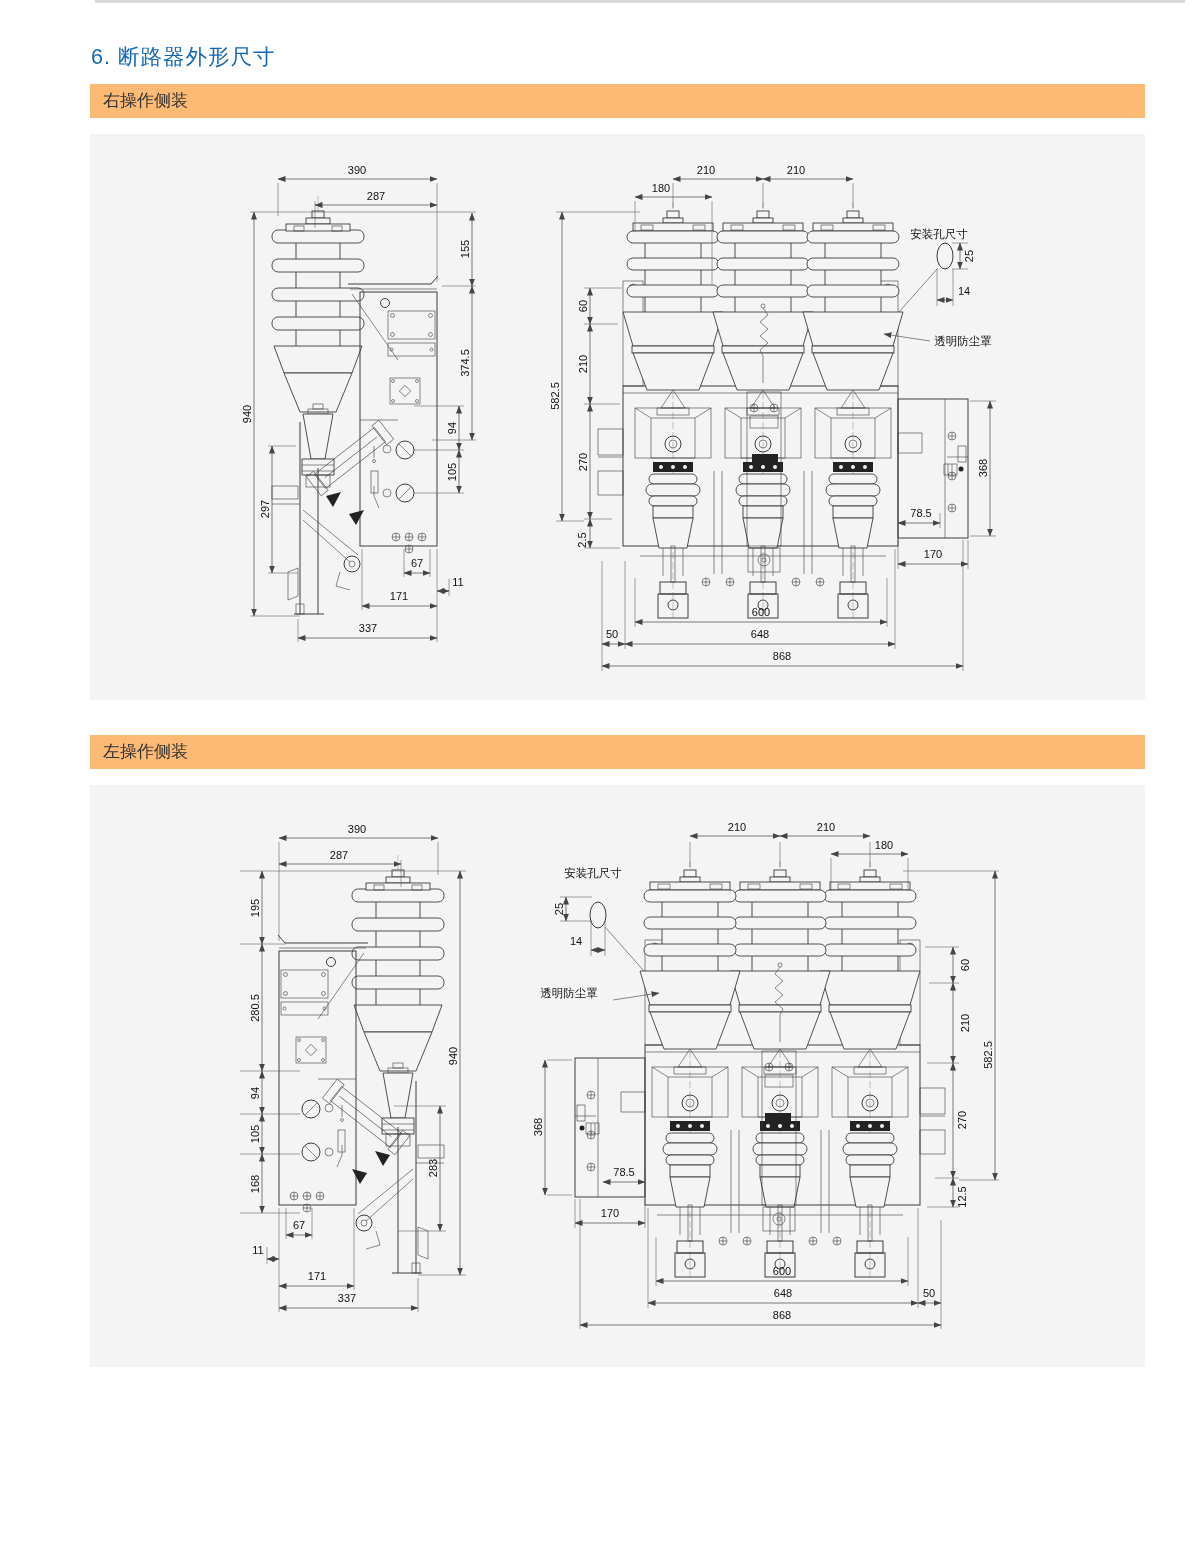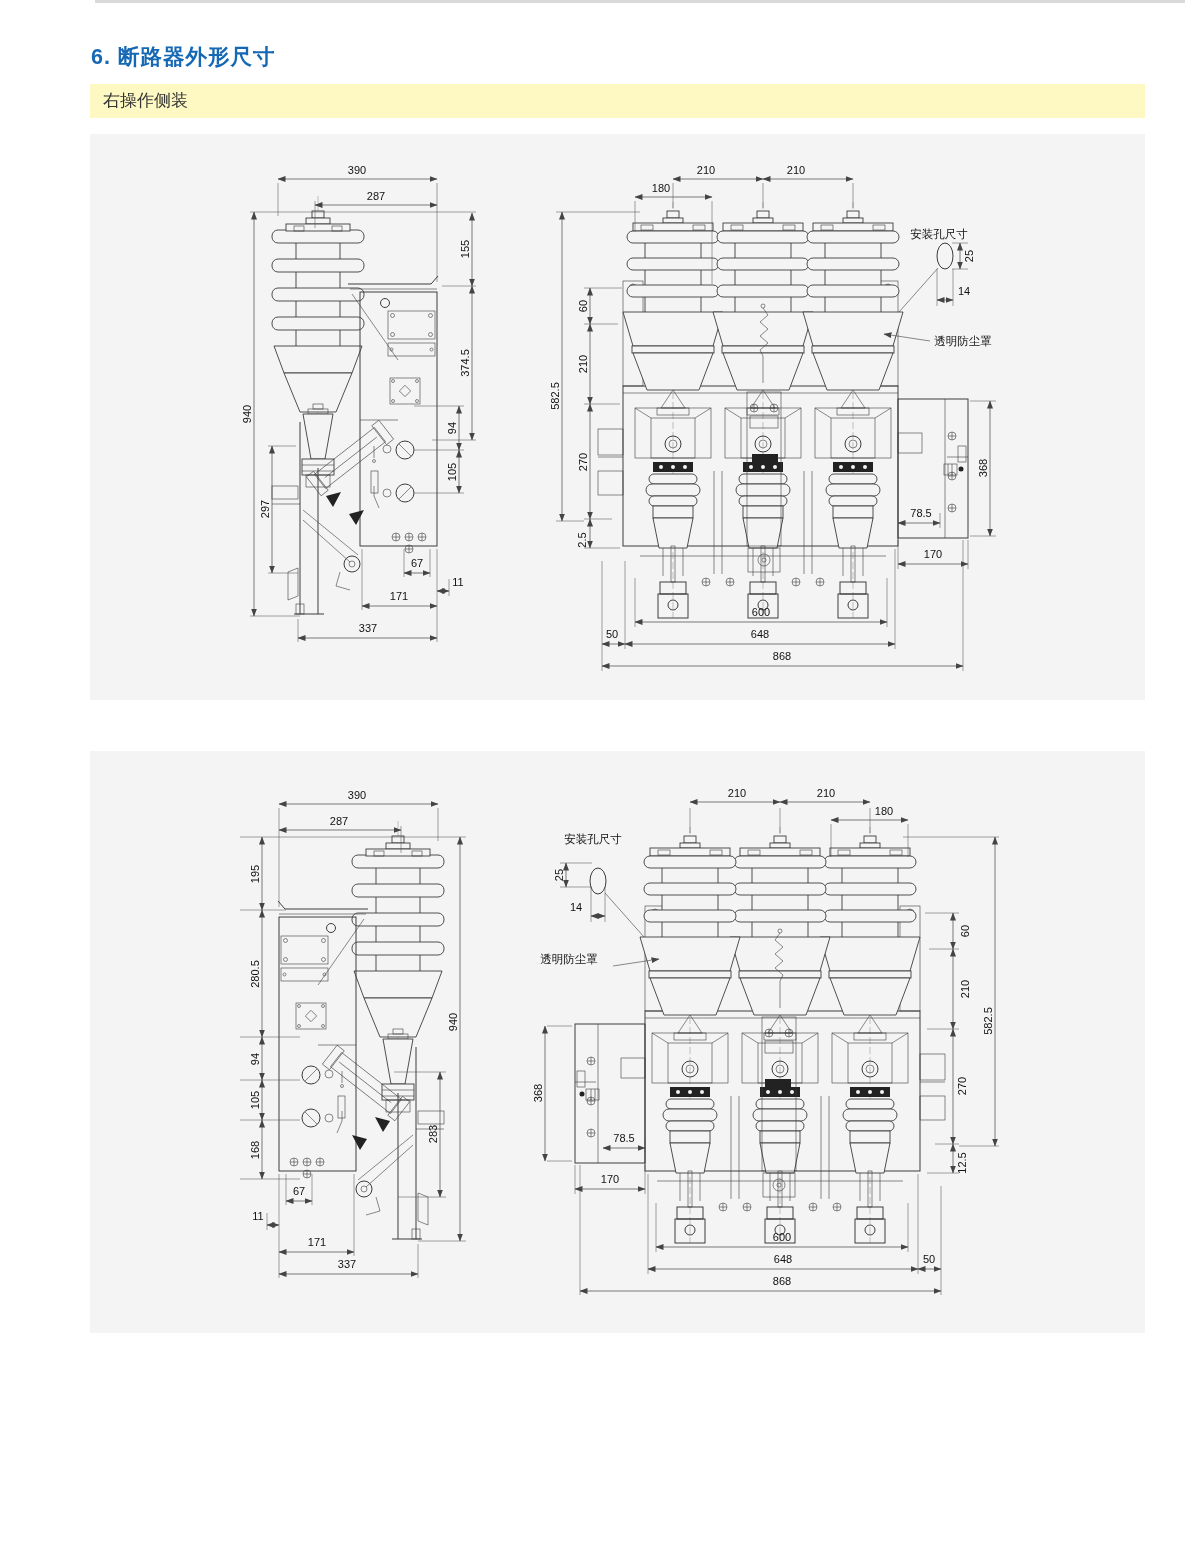--- a/index.html
+++ b/index.html
@@ -1,22 +1,22 @@
 <!DOCTYPE html>
 <html><head>
 <meta charset="utf-8">
 <style>
   html,body{margin:0;padding:0;background:#fff;}
   .page{position:relative;width:1194px;height:1552px;background:#fff;overflow:hidden;
         font-family:"Liberation Sans","DejaVu Sans",sans-serif;}
   .top-rule{position:absolute;left:95px;top:0;width:1090px;height:3px;background:#d9d9d9;}
-  .title{position:absolute;left:91px;top:42px;margin:0;font-size:21.5px;font-weight:bold;
+  .title{position:absolute;left:91px;top:42px;margin:0;font-size:21.5px;font-weight:normal;
          color:#1568b4;letter-spacing:1px;}
   .panel{position:absolute;left:90px;width:1055px;}
-  .panel-header{height:34px;background:#fef9c3;color:#333;font-size:17px;line-height:34px;
+  .panel-header{height:34px;background:#fdba74;color:#333;font-size:17px;line-height:34px;
                 padding-left:13px;box-sizing:border-box;}
   .panel-body{background:#f4f4f4;margin-top:16px;}
   .panel-body svg{display:block;}
   .defs-svg{position:absolute;width:0;height:0;}
   
   .o{stroke:#3c3c3c;stroke-width:1;fill:none;}
   .t{stroke:#3c3c3c;stroke-width:.6;fill:none;}
   .f{stroke:#3c3c3c;stroke-width:.9;fill:#f4f4f4;}
   .d{fill:#222;stroke:none;}
   .cl{stroke:#8a8a8a;stroke-width:.5;stroke-dasharray:7 3;fill:none;}
@@ -316,20 +316,23 @@
             <line x1="602" y1="650" x2="963" y2="650" class="dim" marker-start="url(#ar)" marker-end="url(#ar)"></line>
             <text x="782" y="644" class="dt">868</text>
             <text x="939" y="222" class="dt zh">安装孔尺寸</text>
             <text x="963" y="329" class="dt zh">透明防尘罩</text>
           </g>
       </svg>
     </div>
   </section>
 
   <section class="panel" style="top:735px;">
+    <div class="panel-header">
+      <span>左操作侧装</span>
+    </div>
     <div class="panel-body">
       <svg width="1055" height="582" viewBox="90 769 1055 582">
         <use href="#art-side" transform="translate(716 659) scale(-1 1)"></use>
         <use href="#art-front" transform="translate(1543 659) scale(-1 1)"></use>
         <g>
             <line x1="240" y1="855" x2="466" y2="855" class="ext"></line>
             <line x1="438" y1="826" x2="438" y2="859" class="ext"></line>
             <line x1="279" y1="826" x2="279" y2="925" class="ext"></line>
             <line x1="401" y1="844" x2="401" y2="871" class="ext"></line>
             <line x1="240" y1="928" x2="286" y2="928" class="ext"></line>

